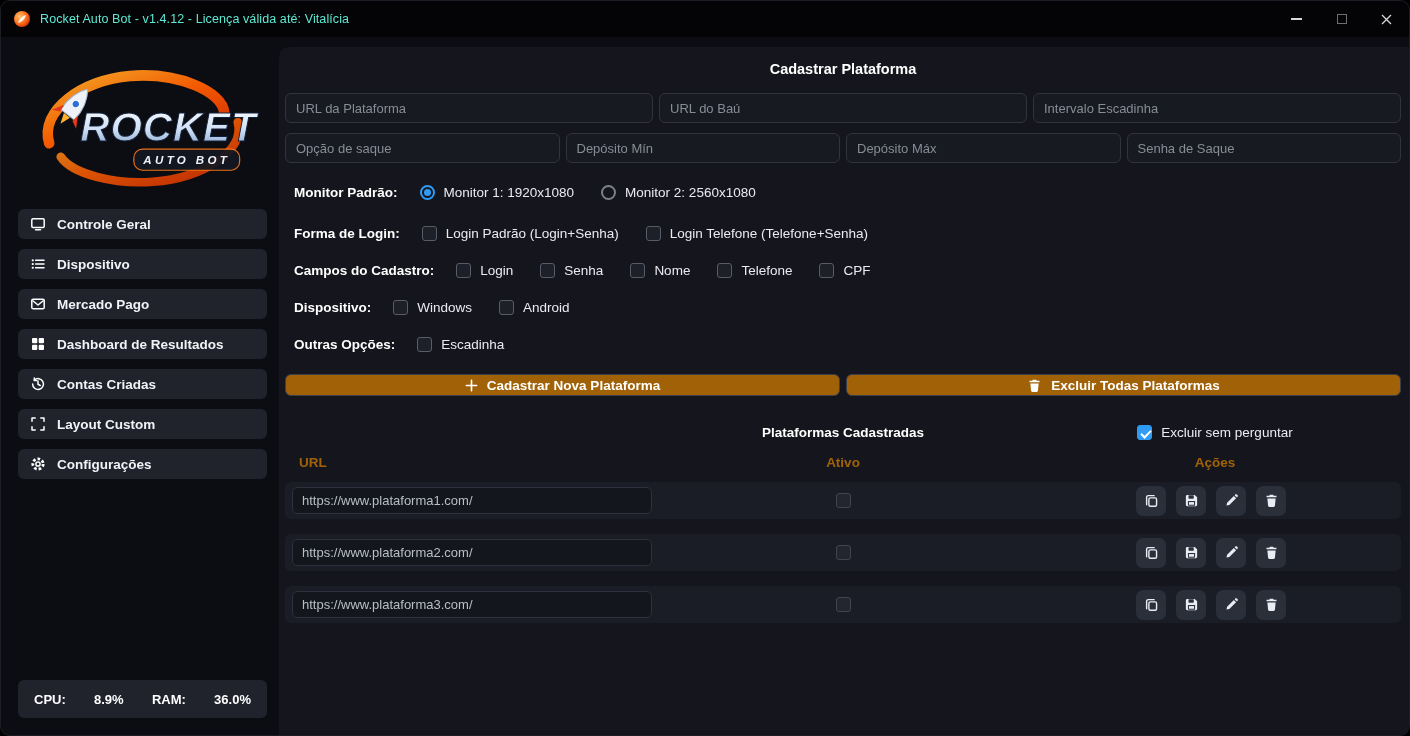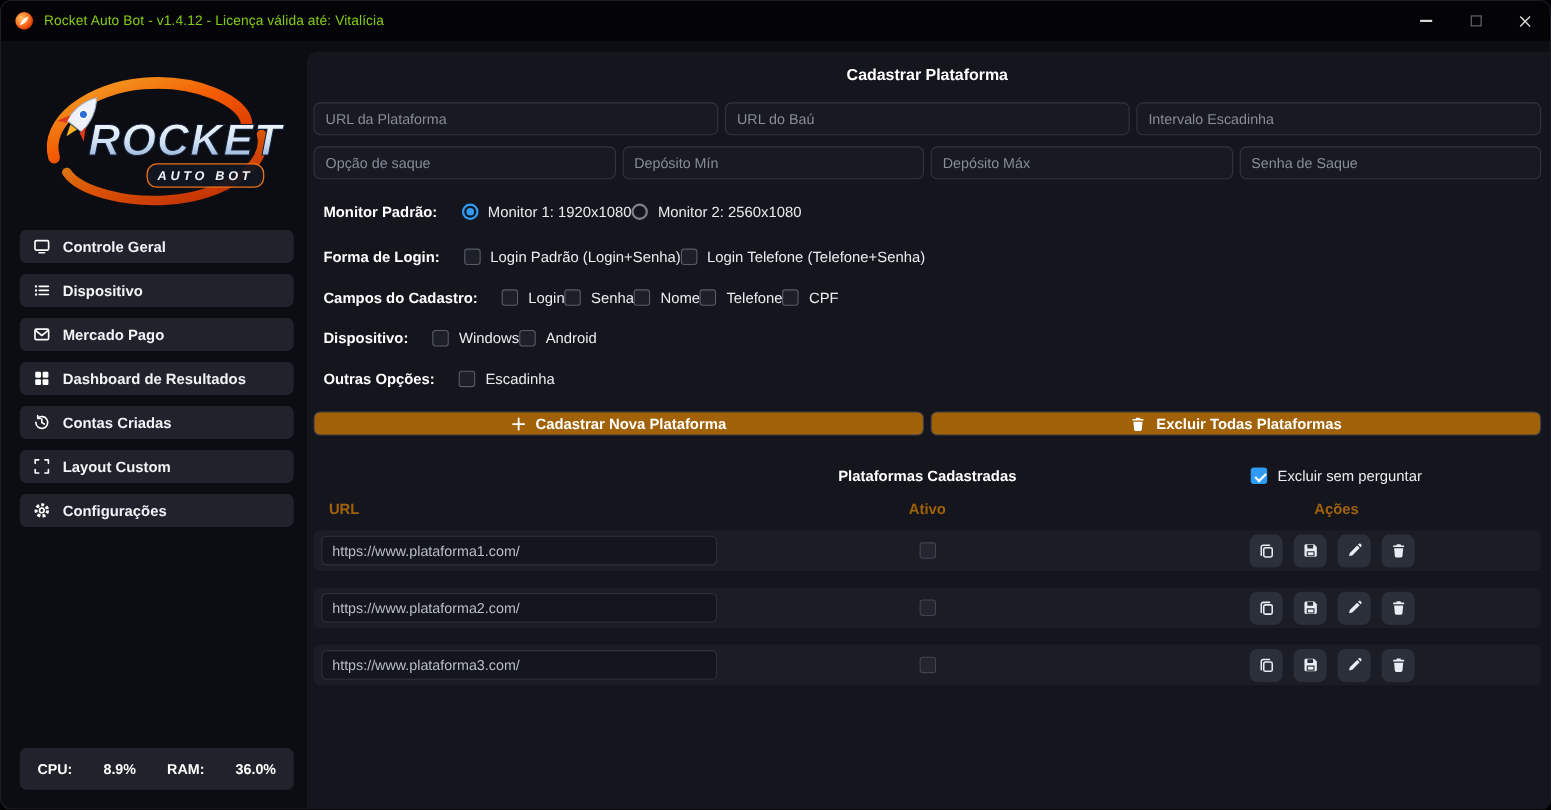--- a/index.html
+++ b/index.html
@@ -3,21 +3,21 @@
 <meta charset="utf-8">
 <style>
   html,body{margin:0;padding:0;background:#000;}
   *{box-sizing:border-box;}
   body{font-family:"Liberation Sans",sans-serif;}
   .window{width:1410px;height:736px;background:#0c0d12;border-radius:10px;overflow:hidden;display:flex;flex-direction:column;border:1px solid #1c1e26;}
 
   
   .titlebar{height:36px;background:#040406;display:flex;align-items:center;padding-left:12px;flex:none;}
   .titlebar .app-icon{width:18px;height:18px;margin-right:9px;flex:none;display:flex;}
-  .titlebar .title{font-size:12.5px;color:#84cc16;letter-spacing:.1px;}
+  .titlebar .title{font-size:12.5px;color:#5eead4;letter-spacing:.1px;}
   .titlebar .spacer{flex:1;}
   .win-btn{width:45px;height:36px;display:flex;align-items:center;justify-content:center;background:transparent;border:none;cursor:pointer;}
   .min-glyph{width:11px;height:1.4px;background:#d8d8d8;display:block;}
   .max-glyph{width:10px;height:10px;border:1.3px solid #6e6e72;display:block;}
 
   
   .app-body{flex:1;display:flex;min-height:0;}
   .sidebar{width:249px;margin:10px 0 17px 17px;display:flex;flex-direction:column;flex:none;}
   .main{flex:1;background:#15161d;margin:10px 0 0 12px;border-radius:10px 0 0 0;padding:8px 8px 0 6px;min-width:0;}
 
@@ -29,21 +29,21 @@
   .stats{margin-top:auto;height:38px;border-radius:6px;background:#20222c;display:flex;align-items:center;justify-content:space-between;padding:16px 16px;font-size:13px;font-weight:700;color:#fff;}
 
   
   .main-title{font-size:14.5px;font-weight:700;color:#fff;text-align:center;margin:6px 0 16px;}
   .inputs-row{display:flex;gap:6px;margin-bottom:10px;}
   .tinput{flex:1;height:30px;background:#181a22;border:1px solid #31343f;border-radius:6px;color:#cfd3da;padding:0 10px;font:13px "Liberation Sans",sans-serif;outline:none;min-width:0;}
   .tinput::placeholder{color:#878c97;}
   .option-row{display:flex;align-items:center;gap:22px;margin:0 0 22px 9px;font-size:13.5px;color:#e9ebf0;}
   .option-row.first{margin-top:22px;margin-bottom:26px;}
   .option-label{font-weight:700;color:#fff;white-space:nowrap;}
-  .opts{display:flex;align-items:center;}
+  .opts{display:flex;align-items:center;gap:27px;}
   .opt{display:flex;align-items:center;gap:9px;cursor:pointer;}
   .checkbox{width:15px;height:15px;border:1px solid #575c68;border-radius:3px;background:#1d2029;flex:none;position:relative;cursor:pointer;}
   .checkbox.checked{background:#2f9bf5;border-color:#2f9bf5;}
   .checkbox.checked::after{content:"";position:absolute;left:4.5px;top:1.5px;width:4px;height:8px;border-right:2px solid #fff;border-bottom:2px solid #fff;transform:rotate(45deg);}
   .checkbox.dim{border-color:#40444f;background:#23262f;}
   .radio{width:15px;height:15px;border-radius:50%;border:2px solid #7b8089;flex:none;position:relative;cursor:pointer;}
   .radio.selected{border-color:#2f9bf5;}
   .radio.selected::after{content:"";position:absolute;inset:2px;border-radius:50%;background:#2f9bf5;}
 
   .big-btns{display:flex;gap:6px;margin-top:2px;}

